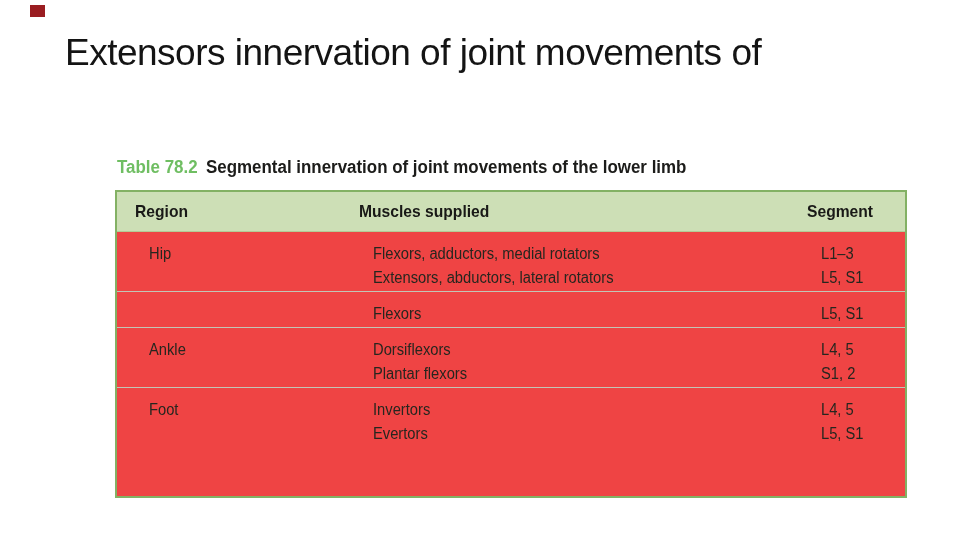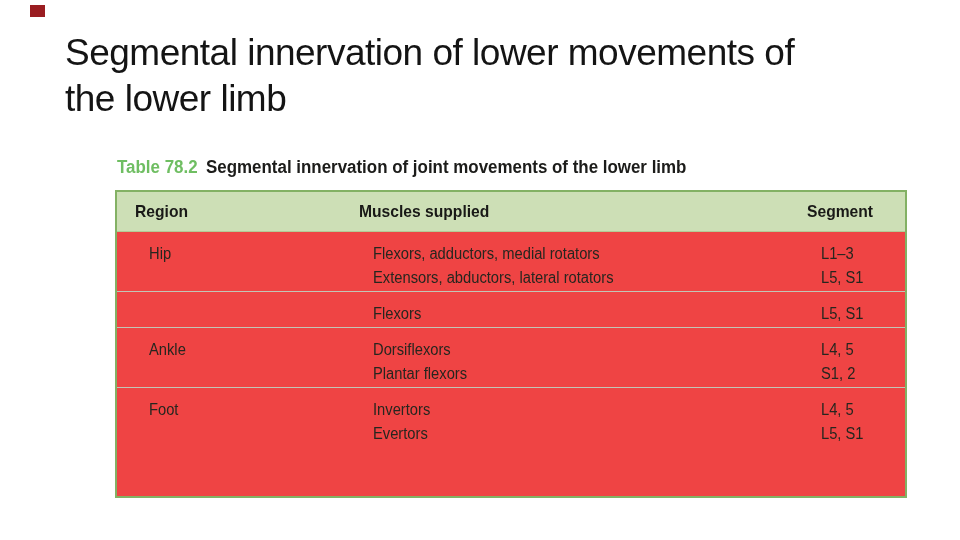--- a/index.html
+++ b/index.html
@@ -99,22 +99,21 @@
   .sep { height: 1px; background: #c2c5b6; }
 </style>
 </head>
 <body>
 
 <div class="slide">
 
   <div class="accent"></div>
 
   <h1 class="title">
-    <span class="tl">Segmental innervation of lower movements of</span>
-    <span class="tl">the lower limb</span>
+    <span class="tl">Extensors innervation of joint movements of</span>
   </h1>
 
   <div class="caption">
     <span class="cap-label">Table 78.2</span><span class="cap-text">Segmental innervation of joint movements of the lower limb</span>
   </div>
 
   <div class="ttable">
 
     <div class="tline thead">
       <span class="cell th">Region</span>

